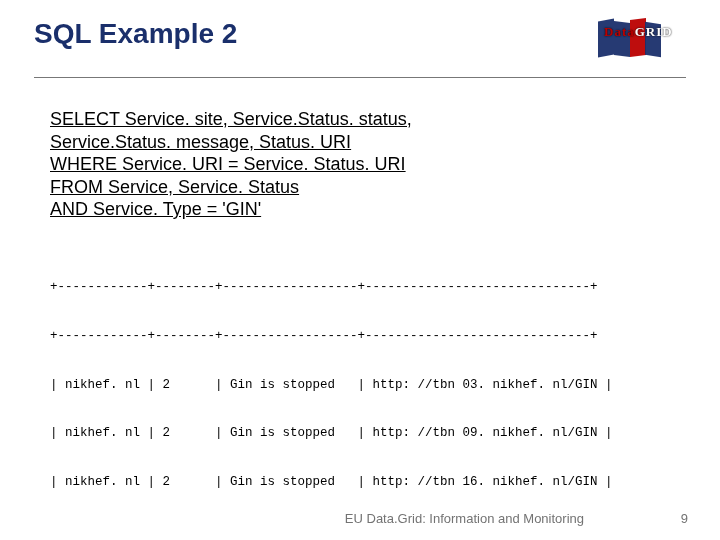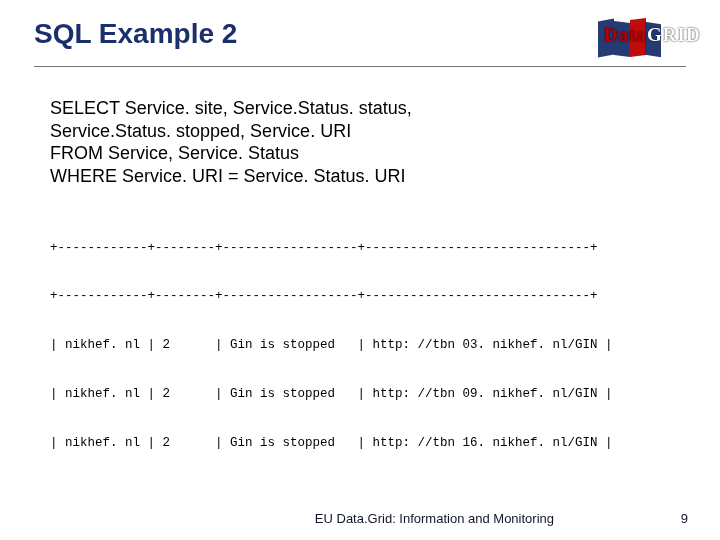--- a/index.html
+++ b/index.html
@@ -1,32 +1,32 @@
 <!DOCTYPE html>
 <html><head>
 <meta charset="utf-8">
 <style>
   * { margin: 0; padding: 0; box-sizing: border-box; }
   html, body { width: 720px; height: 540px; font-family: Arial, Helvetica, sans-serif; background: #fff; color: #000; }
   .slide { position: relative; width: 720px; height: 540px; padding: 18px 34px 40px 34px; }
-  .title-row { display: flex; align-items: flex-start; justify-content: space-between; border-bottom: 1px solid #777; padding-bottom: 8px; margin-bottom: 30px; }
+  .title-row { display: flex; align-items: flex-start; justify-content: space-between; border-bottom: 1px solid #777; padding-bottom: 19px; margin-bottom: 30px; }
   .title { font-size: 28px; font-weight: bold; color: #1a2f6b; }
   .logo { width: 88px; height: 40px; position: relative; }
   .logo-bar { position: absolute; background: #1a2f6b; opacity: 0.95; }
   .lb1 { left: 0;  top: 2px;  width: 16px; height: 36px; transform: skewY(-10deg); }
   .lb2 { left: 16px; top: 4px; width: 16px; height: 34px; transform: skewY(8deg); }
   .lb3 { left: 32px; top: 1px; width: 16px; height: 37px; transform: skewY(-7deg); background: #b00; }
   .lb4 { left: 47px; top: 5px; width: 16px; height: 33px; transform: skewY(9deg); }
-  .logo-text { position: absolute; left: 6px; top: 6px; font-family: Georgia, 'Times New Roman', serif; font-weight: bold; font-size: 19px; letter-spacing: 1px; color: #fff; text-shadow: 0 0 2px #000; }
+  .logo-text { position: absolute; left: 6px; top: 6px; font-family: Georgia, 'Times New Roman', serif; font-weight: bold; font-size: 13px; letter-spacing: 1px; color: #fff; text-shadow: 0 0 2px #000; }
   .logo-d { color: #b00; }
   .content { padding-left: 16px; }
-  .sql { font-size: 18px; line-height: 1.25; margin-bottom: 20px; }
+  .sql { font-size: 18px; line-height: 1.25; margin-bottom: 26px; text-decoration: underline; }
   .sql div { white-space: pre; }
   .mono { font-family: "Courier New", Courier, monospace; font-size: 12.5px; line-height: 1.3; white-space: pre; }
-  .footer { position: absolute; bottom: 14px; right: 32px; left: 32px; display: flex; justify-content: flex-end; align-items: baseline; gap: 120px; font-size: 13px; color: #0f172a; }
+  .footer { position: absolute; bottom: 14px; right: 32px; left: 32px; display: flex; justify-content: flex-end; align-items: baseline; gap: 90px; font-size: 13px; color: #737373; }
   .pagenum { min-width: 14px; text-align: right; }
 </style>
 </head>
 <body>
 
 <div class="slide">
 
   <div class="title-row">
     <div class="title">SQL Example 2</div>
     <div class="logo">
@@ -37,23 +37,24 @@
       <div class="logo-text">
         <span class="logo-d">Data</span><span>GRID</span>
       </div>
     </div>
   </div>
 
   <div class="content">
 
     <div class="sql">
       <div>SELECT Service. site, Service.Status. status,</div>
-      <div>Service.Status. stopped, Service. URI</div>
+      <div>Service.Status. message, Status. URI</div>
+      <div>WHERE Service. URI = Service. Status. URI</div>
       <div>FROM Service, Service. Status</div>
-      <div>WHERE Service. URI = Service. Status. URI</div>
+      <div>AND Service. Type = 'GIN'</div>
     </div>
 
     <div class="mono">
       <div>+------------+--------+------------------+------------------------------+</div>
       <div>+------------+--------+------------------+------------------------------+</div>
       <div>| nikhef. nl | 2      | Gin is stopped   | http: //tbn 03. nikhef. nl/GIN |</div>
       <div>| nikhef. nl | 2      | Gin is stopped   | http: //tbn 09. nikhef. nl/GIN |</div>
       <div>| nikhef. nl | 2      | Gin is stopped   | http: //tbn 16. nikhef. nl/GIN |</div>
       
       

